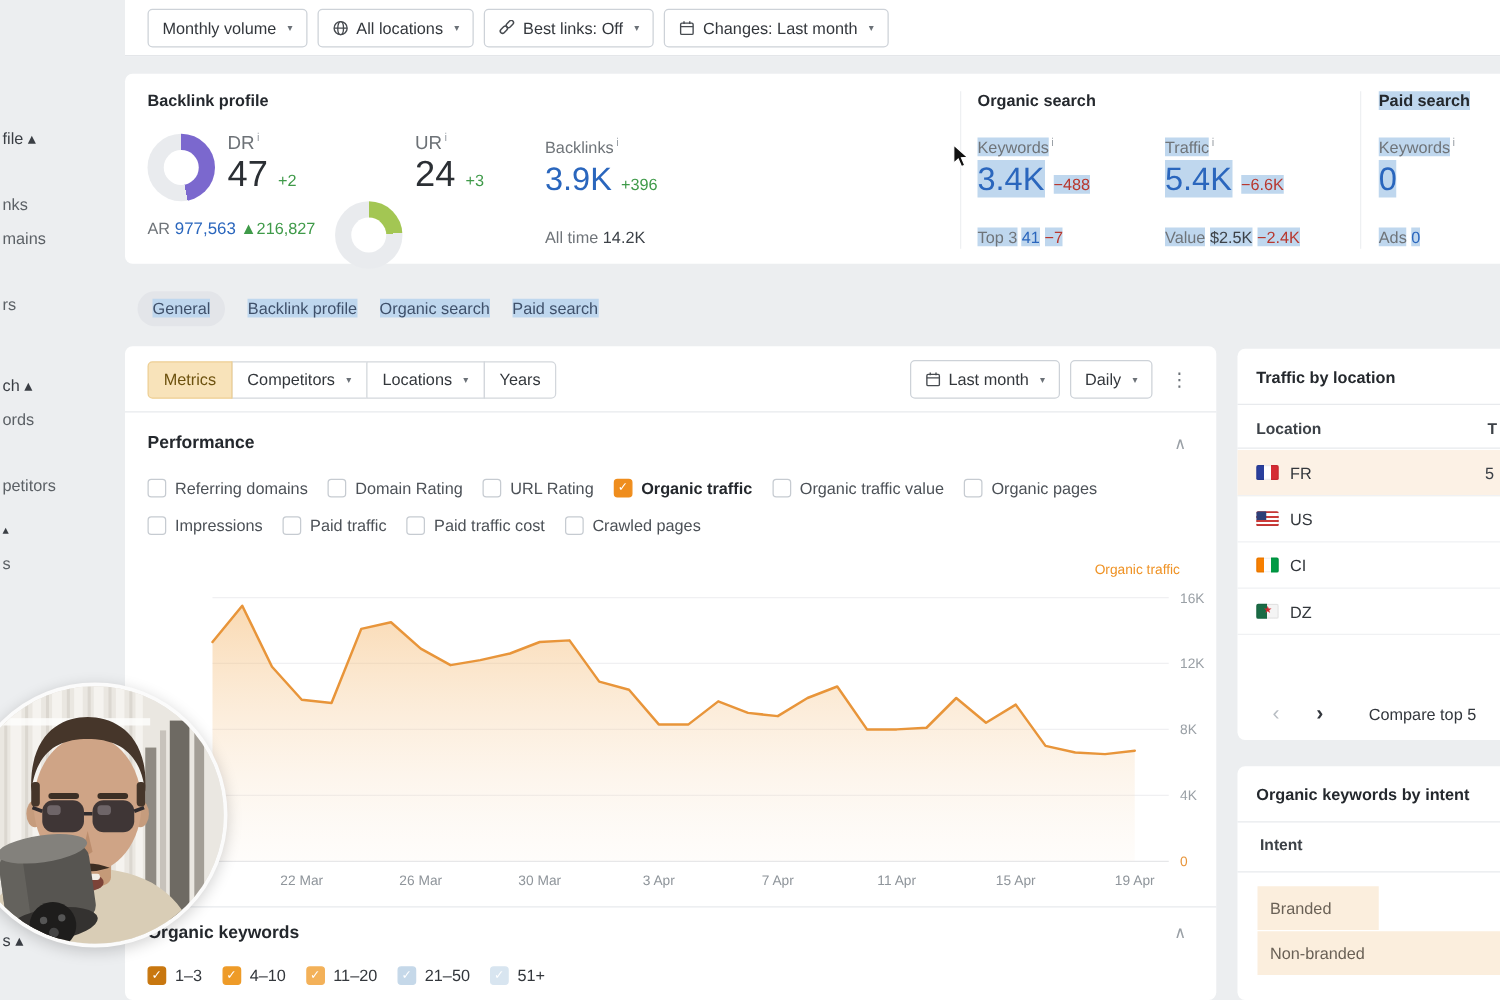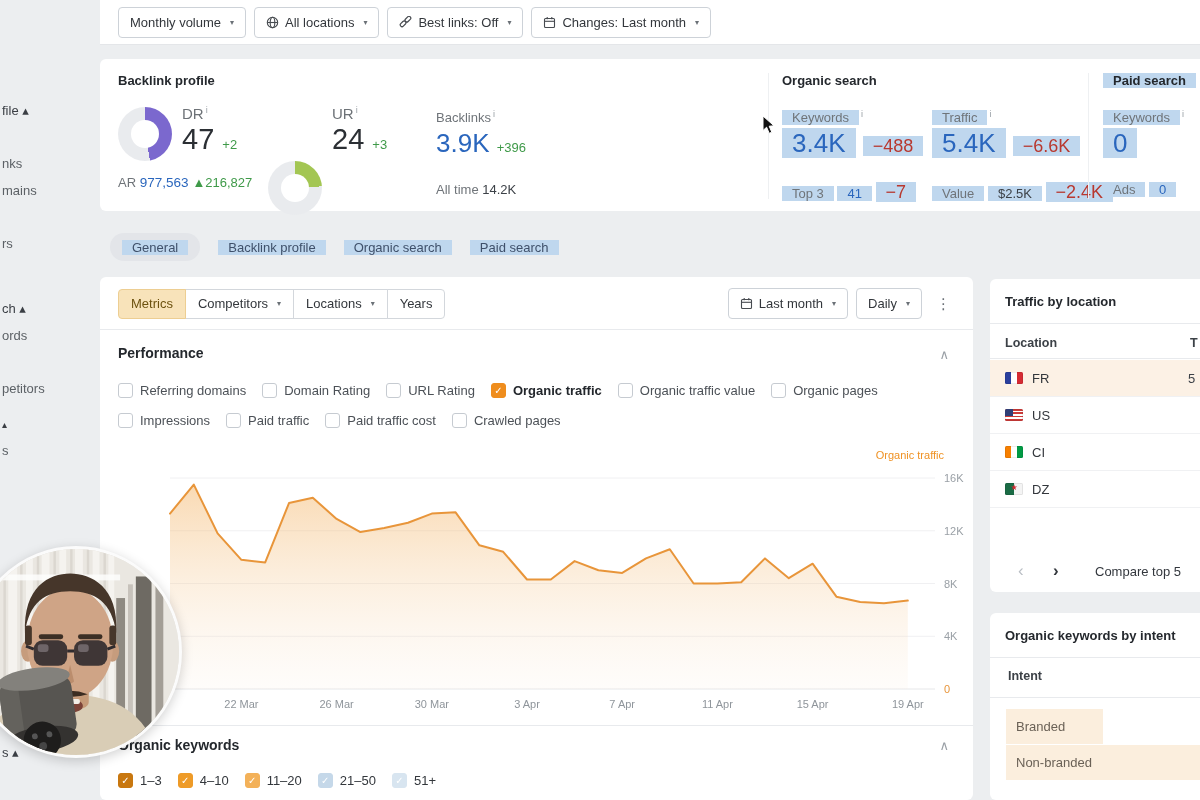--- a/index.html
+++ b/index.html
@@ -24,24 +24,24 @@
   .sec-title{font-size:13px;font-weight:bold;color:#24282d}
   .donut{width:54px;height:54px;border-radius:50%;position:relative}
   .donut::after{content:"";position:absolute;inset:13px;background:#fff;border-radius:50%}
   .metric-head{font-size:15px;color:#6d7277}
   .metric-num{font-size:29px;color:#2b2f34;line-height:1.05;margin-top:2px}
   .stat-label{font-size:13px;color:#6f7479}
   .stat-value{font-size:26px;color:#2a66bd;line-height:1.1;margin-top:4px}
   .alltime{font-size:13px;color:#6f7479;margin-top:24px}
   .alltime b{font-weight:normal;color:#3c4147}
   .chg-pos{color:#3f9a49;font-size:13px}
-  .chg-neg{color:#b8382f;font-size:18px}
+  .chg-neg{color:#b8382f;font-size:13px}
   .blue{color:#2a66bd}
   .sup-i{font-size:9px;color:#9aa0a6;vertical-align:super;margin-left:2px}
-  .hl{background:#bfd7ee;padding:0 10px}
+  .hl{background:#bfd7ee;padding:0 0}
   .vdiv{position:absolute;top:14px;height:126px;width:1px;background:#eef0f2}
   
   .tabs{position:absolute;left:110px;top:233px;display:flex;align-items:center;gap:18px;z-index:1}
   .tab-pill{background:#e3e5e9;border-radius:15px;padding:5px 12px}
   .tab-label{font-size:13px;color:#3f506a}
   
   .main{position:absolute;left:100px;top:277px;width:873px;height:523px;background:#fff;border-radius:6px}
   .main-toolbar{position:absolute;left:18px;top:11px;right:16px;display:flex;align-items:center}
   .btn-group{display:flex}
   .gbtn{height:30px;padding:0 12px;border:1px solid #d3d7dc;background:#fff;font-size:13px;color:#33373c;

